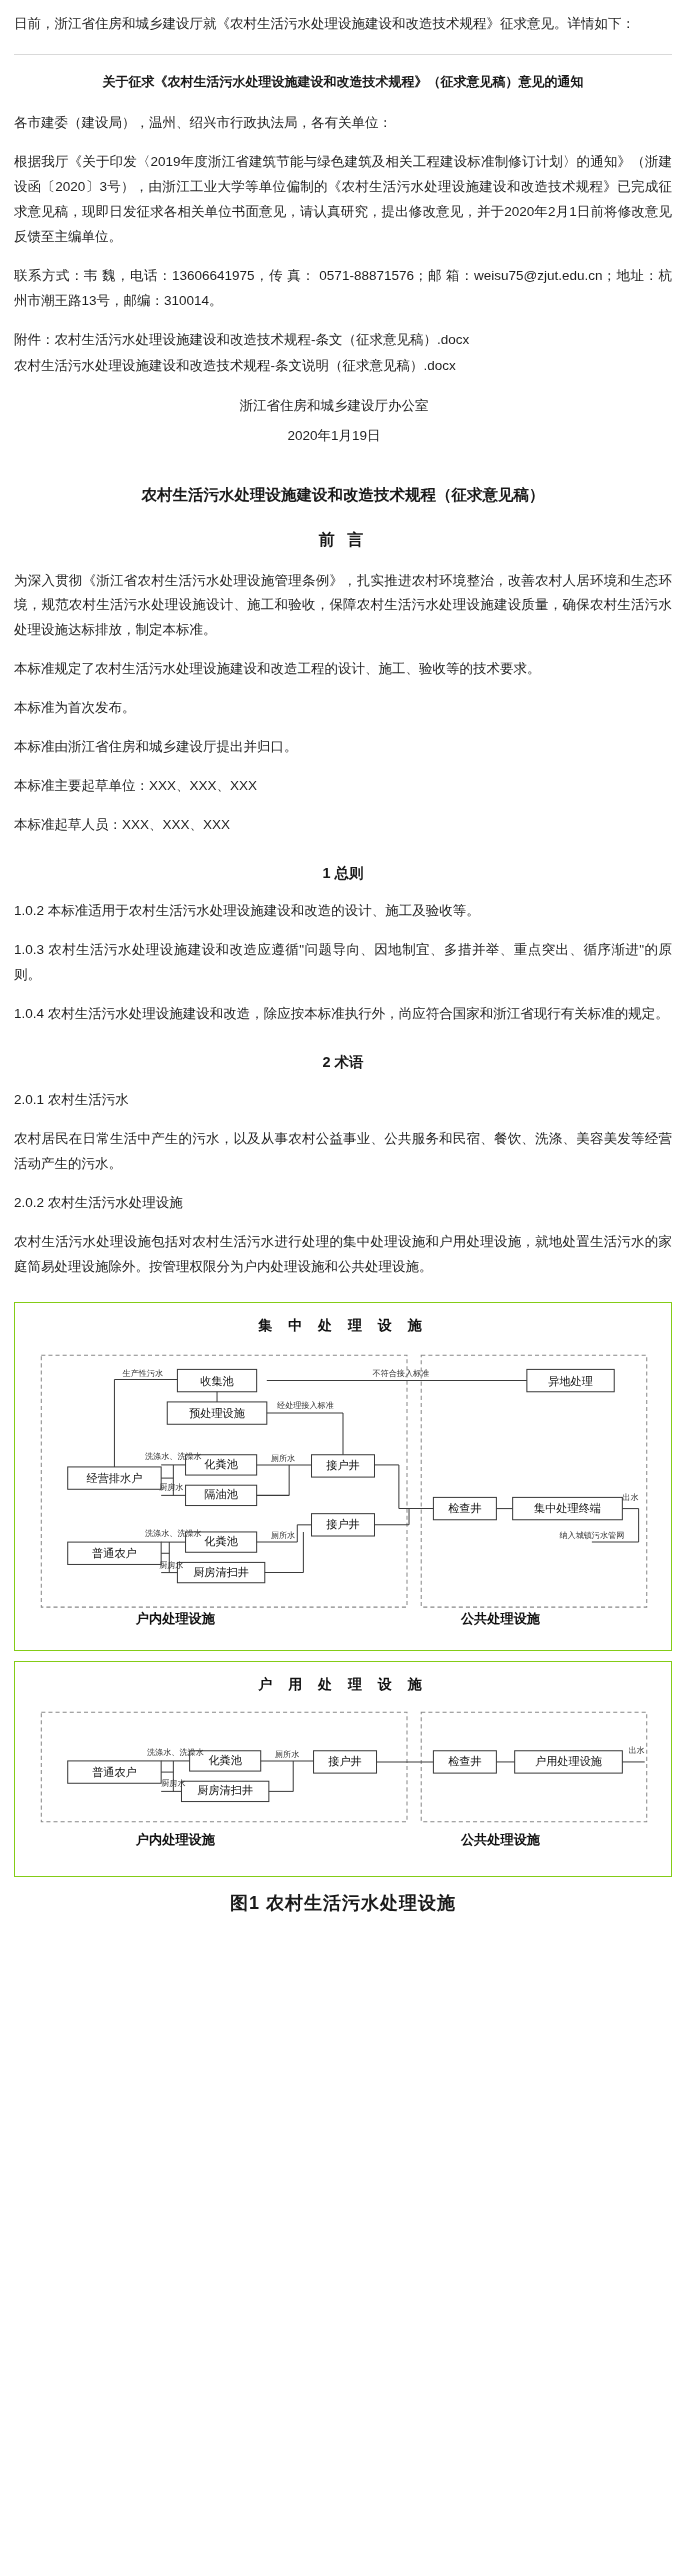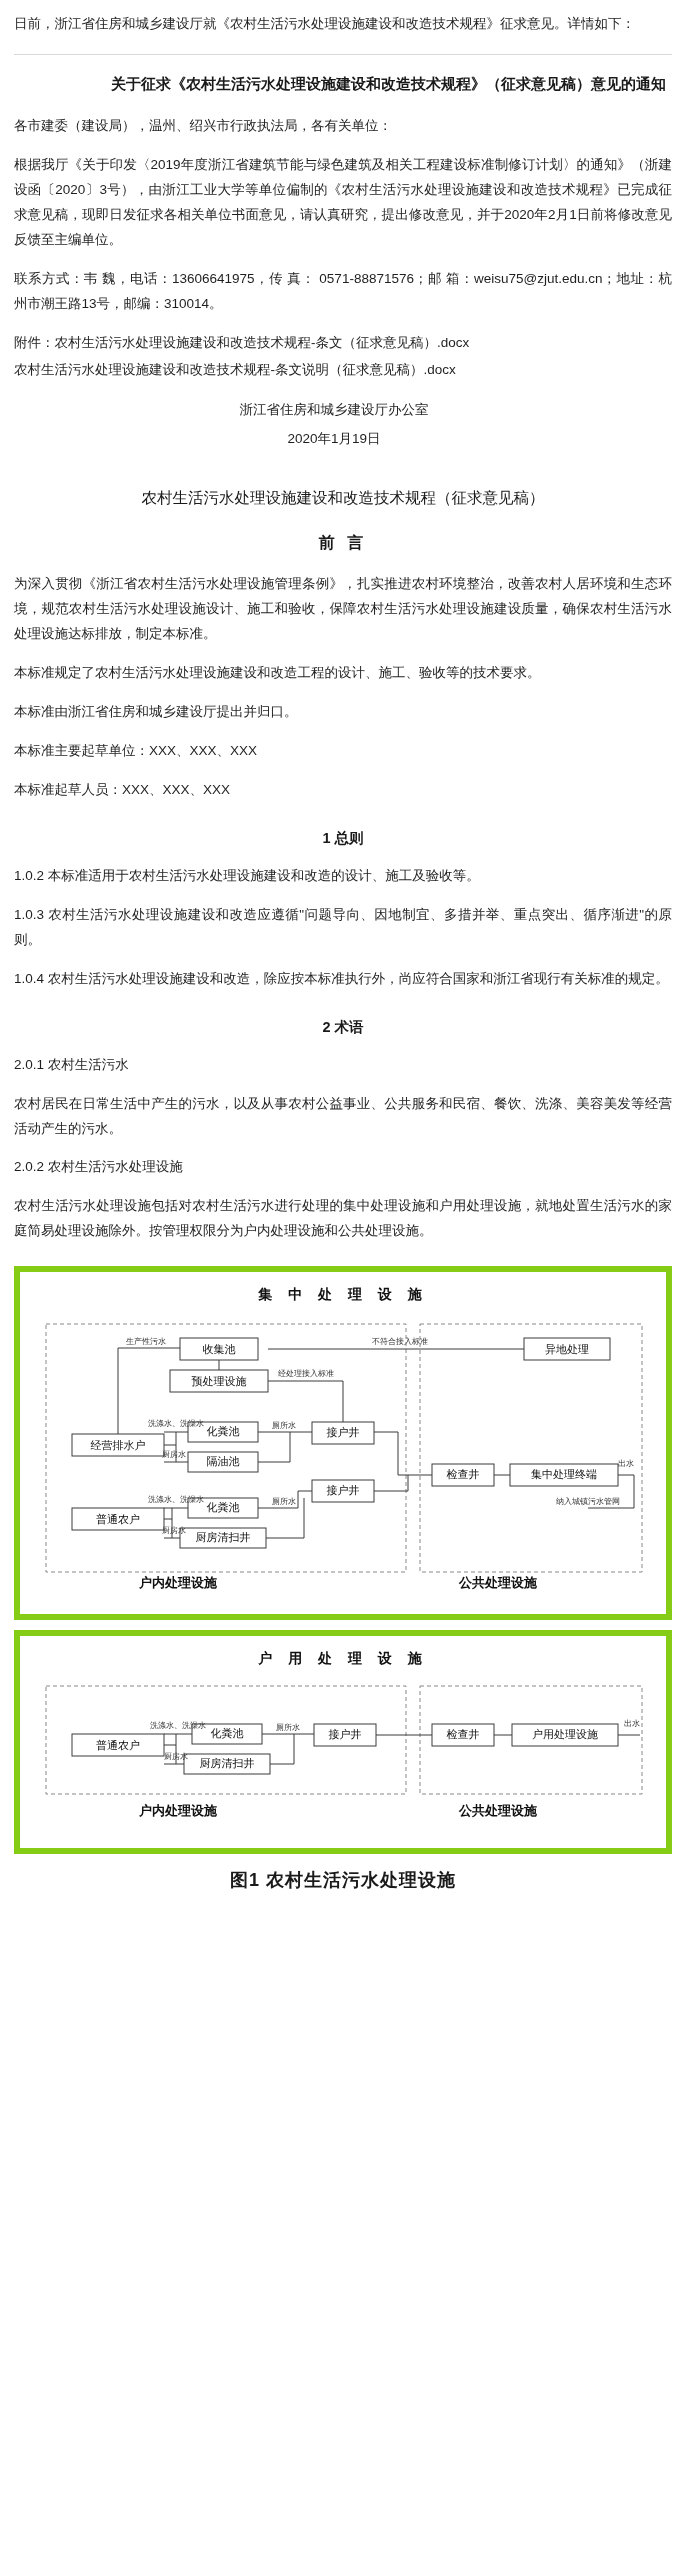--- a/index.html
+++ b/index.html
@@ -25,23 +25,23 @@
     margin: 4px 0 18px 0;
     text-align: justify;
   }
   .divider {
     height: 1px;
     background: #d9d9d9;
     margin: 12px 0 16px 0;
     border: none;
   }
   h1.notice-title {
-    font-size: 15px;
-    font-weight: bold;
-    text-align: right;
+    font-size: 13px;
+    font-weight: bold;
+    text-align: center;
     line-height: 1.7;
     margin: 10px 6px 18px 6px;
   }
   p.body-text {
     font-size: 13.5px;
     line-height: 1.85;
     margin: 0 0 14px 0;
     text-align: justify;
     color: #1f1f1f;
   }
@@ -58,21 +58,21 @@
     margin: 14px 0 0 0;
     text-align: center;
     padding-right: 18px;
     color: #1f1f1f;
   }
   p.sign.date {
     margin-top: 4px;
   }
   h2.doc-title {
     font-size: 15.5px;
-    font-weight: normal;
+    font-weight: bold;
     text-align: center;
     margin: 34px 0 22px 0;
     line-height: 1.6;
   }
   h3.section-center {
     font-size: 16px;
     font-weight: bold;
     text-align: center;
     letter-spacing: 4px;
     margin: 22px 0 18px 0;
@@ -80,21 +80,21 @@
   h3.chapter {
     font-size: 14.5px;
     font-weight: bold;
     text-align: center;
     margin: 26px 0 16px 0;
   }
   .fig-wrap {
     margin: 22px 0 6px 0;
   }
   .fig-box {
-    border: 6px solid #84cc16;
+    border: 1px solid #84cc16;
     background: #fff;
     padding: 10px 8px 12px 8px;
     margin-bottom: 14px;
   }
   .fig-box + .fig-box {
     margin-top: -4px;
   }
   .fig-heading {
     text-align: center;
     font-size: 14px;
@@ -174,20 +174,21 @@
 
   <p class="sign">浙江省住房和城乡建设厅办公室</p>
   <p class="sign date">2020年1月19日</p>
 
   <h2 class="doc-title">农村生活污水处理设施建设和改造技术规程（征求意见稿）</h2>
 
   <h3 class="section-center">前 言</h3>
 
   <p class="body-text">为深入贯彻《浙江省农村生活污水处理设施管理条例》，扎实推进农村环境整治，改善农村人居环境和生态环境，规范农村生活污水处理设施设计、施工和验收，保障农村生活污水处理设施建设质量，确保农村生活污水处理设施达标排放，制定本标准。</p>
   <p class="body-text">本标准规定了农村生活污水处理设施建设和改造工程的设计、施工、验收等的技术要求。</p>
+  <p class="body-text">本标准为首次发布。</p>
   <p class="body-text">本标准由浙江省住房和城乡建设厅提出并归口。</p>
   <p class="body-text">本标准主要起草单位：XXX、XXX、XXX</p>
   <p class="body-text">本标准起草人员：XXX、XXX、XXX</p>
 
   <h3 class="chapter">1 总则</h3>
   <p class="body-text">1.0.2 本标准适用于农村生活污水处理设施建设和改造的设计、施工及验收等。</p>
   <p class="body-text">1.0.3 农村生活污水处理设施建设和改造应遵循"问题导向、因地制宜、多措并举、重点突出、循序渐进"的原则。</p>
   <p class="body-text">1.0.4 农村生活污水处理设施建设和改造，除应按本标准执行外，尚应符合国家和浙江省现行有关标准的规定。</p>
 
   <h3 class="chapter">2 术语</h3>

